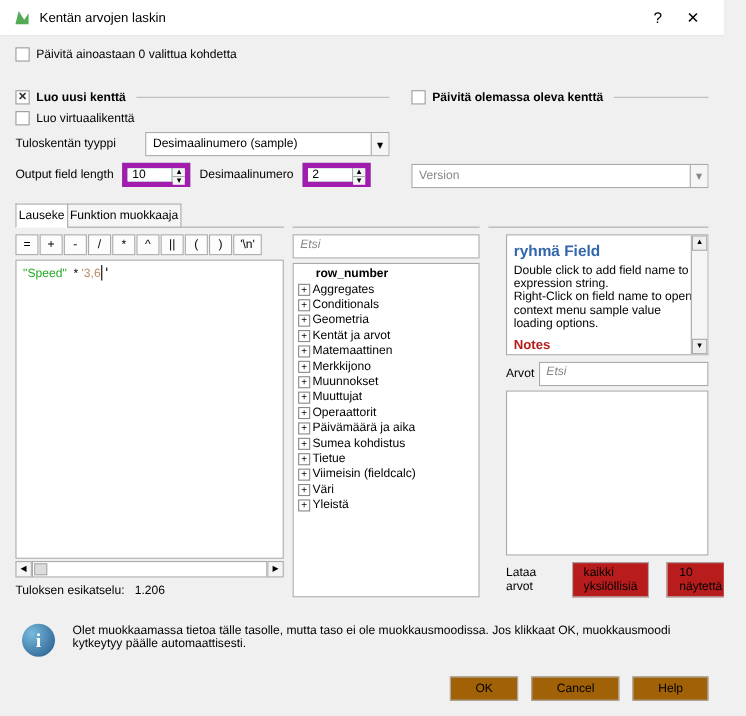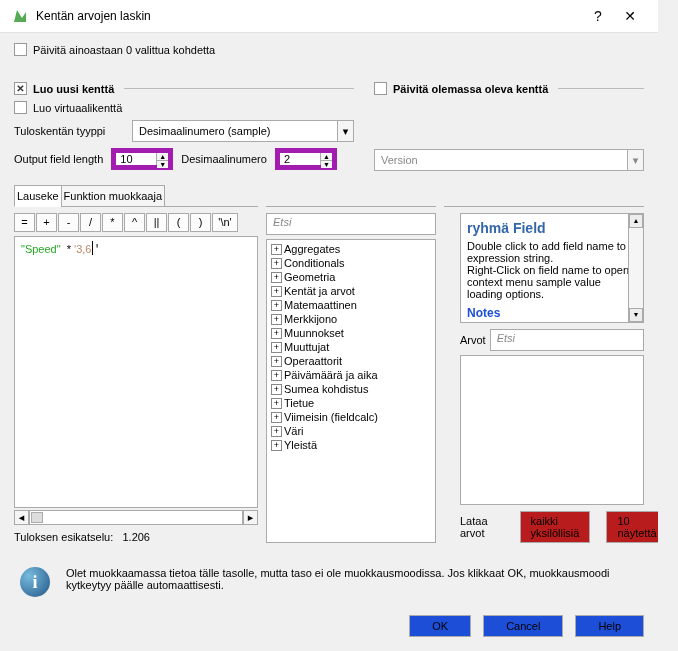--- a/index.html
+++ b/index.html
@@ -54,34 +54,34 @@
 .tree-panel { width: 170px; display: flex; flex-direction: column; border-top: 1px solid #aaa; padding-top:6px; }
 .search-box { border: 1px solid #aaa; background: #fff; padding: 2px 6px; height: 22px; color: #888; font-style: italic; margin-bottom: 4px; }
 .tree { flex:1; border: 1px solid #aaa; background: #fff; overflow: auto; padding: 2px; }
 .tree-item { display: flex; align-items: center; gap: 2px; padding: 0 2px; line-height: 14px; cursor: pointer; }
 .tree-item .plus { width: 11px; height: 11px; border: 1px solid #888; background: #fff; display:flex; align-items:center; justify-content:center; font-size:9px; line-height:1; }
 .tree-item.row-number { font-weight: bold; padding-left: 18px; }
 
 .help-panel { flex:1; display:flex; flex-direction:column; border-top: 1px solid #aaa; padding-top:6px; min-width:0;padding-left:16px; }
 .help-box { border: 1px solid #aaa; background: #fff; padding: 6px; position: relative; }
 .help-title { color: #3366aa; font-size: 14px; font-weight: bold; margin-bottom: 4px; }
-.help-sub { color: #1d4ed8; font-size: 12px; font-weight: bold; margin-top: 6px; }
+.help-sub { color: #b91c1c; font-size: 12px; font-weight: bold; margin-top: 6px; }
 .scroll-v { position: absolute; right: 0; top: 0; bottom: 0; width: 15px; background: #f5f5f5; border-left:1px solid #aaa; display:flex; flex-direction:column; }
 .scroll-v .sb { flex:0 0 14px; border:1px solid #aaa; margin:0; text-align:center; font-size:7px; line-height:12px; cursor:pointer; background:#eee; }
 .scroll-v .mid { flex:1; }
 .arvot-row { display:flex; align-items:center; gap:4px; margin-top:6px; }
 .arvot-box { flex:1; border:1px solid #aaa; background:#fff; height:22px; padding:2px 6px; color:#888; font-style:italic; }
 .values-box { flex:1; border:1px solid #aaa; background:#fff; margin-top:4px; min-height:120px; }
 .bottom-btns { display:flex; gap:16px; align-items:center; margin-top:6px; }
 .btn { border:1px solid #aaa; background:#b91c1c; padding:3px 10px; cursor:pointer; }
 
 .info-row { display:flex; gap:16px; align-items:flex-start; padding: 16px 6px 10px 6px; }
 .info-icon { width:30px; height:30px; border-radius:50%; background: radial-gradient(circle at 30% 30%, #7bd, #258); color:#fff; display:flex; align-items:center; justify-content:center; font-family: Georgia, serif; font-size:18px; font-weight:bold; }
 .dlg-btns { display:flex; gap:12px; justify-content:flex-end; padding: 8px 14px 14px 0; }
-.dlg-btn { border:1px solid #aaa; background:#1d4ed8; padding:4px 22px; cursor:pointer; }
+.dlg-btn { border:1px solid #aaa; background:#a16207; padding:4px 22px; cursor:pointer; }
 </style>
 </head>
 <body>
 
 <div class="dialog">
   <div class="titlebar">
     <svg class="icon" viewBox="0 0 16 16">
         <path fill="#5a5" d="M2 14 L5 2 L10 10 L14 4 L14 14 Z"></path>
       </svg>
     <div class="title">Kentän arvojen laskin</div>
@@ -178,20 +178,21 @@
         <div class="preview">
           <span>Tuloksen esikatselu:</span>
           <span>&nbsp;</span>
           <span>1.206</span>
         </div>
       </div>
 
       <div class="tree-panel">
         <div class="search-box">Etsi</div>
         <div class="tree" id="tree">
+            <div class="tree-item row-number">row_number</div>
             <div class="tree-item">
               <span class="plus">+</span>
               <span>Aggregates</span>
             </div>
             <div class="tree-item">
               <span class="plus">+</span>
               <span>Conditionals</span>
             </div>
             <div class="tree-item">
               <span class="plus">+</span>

